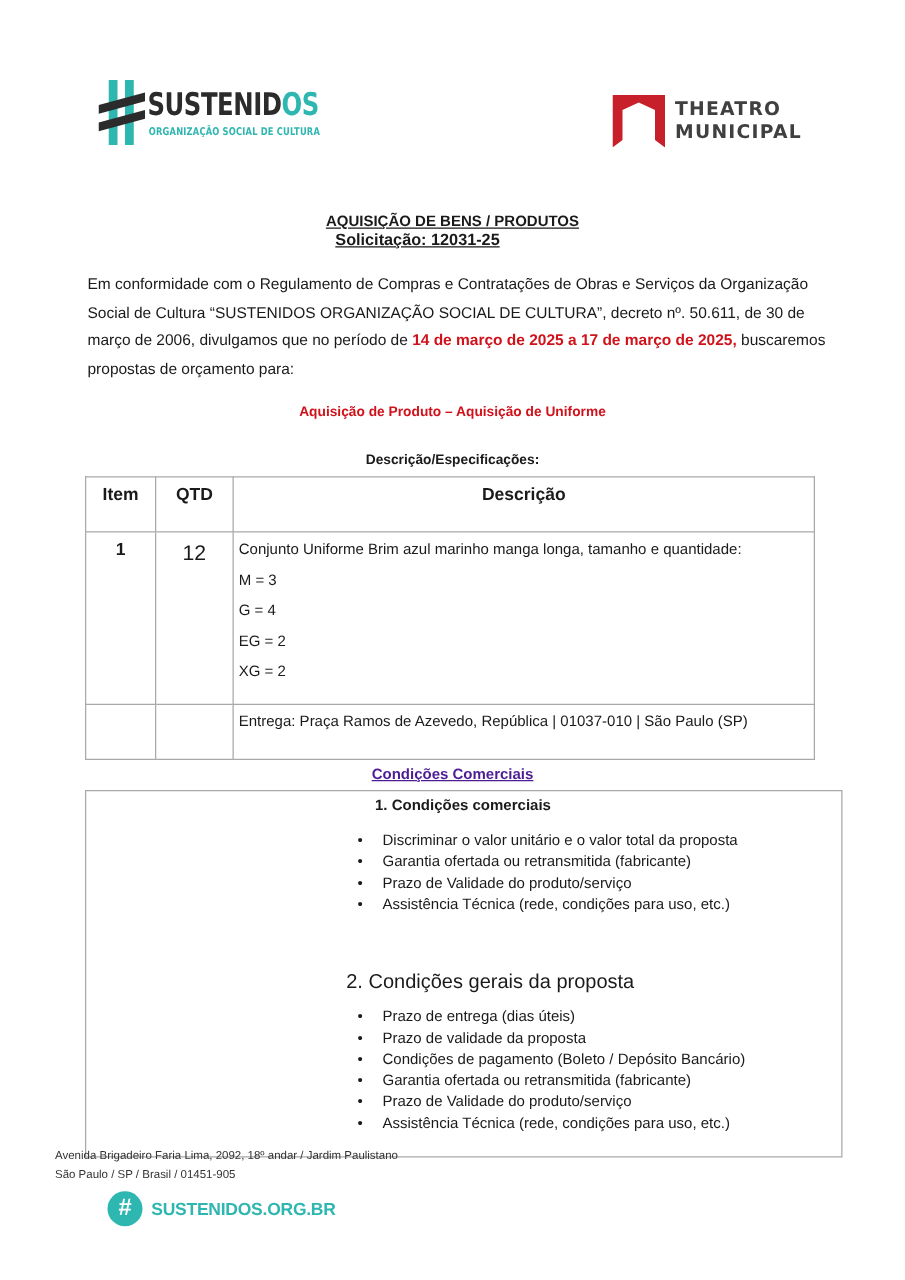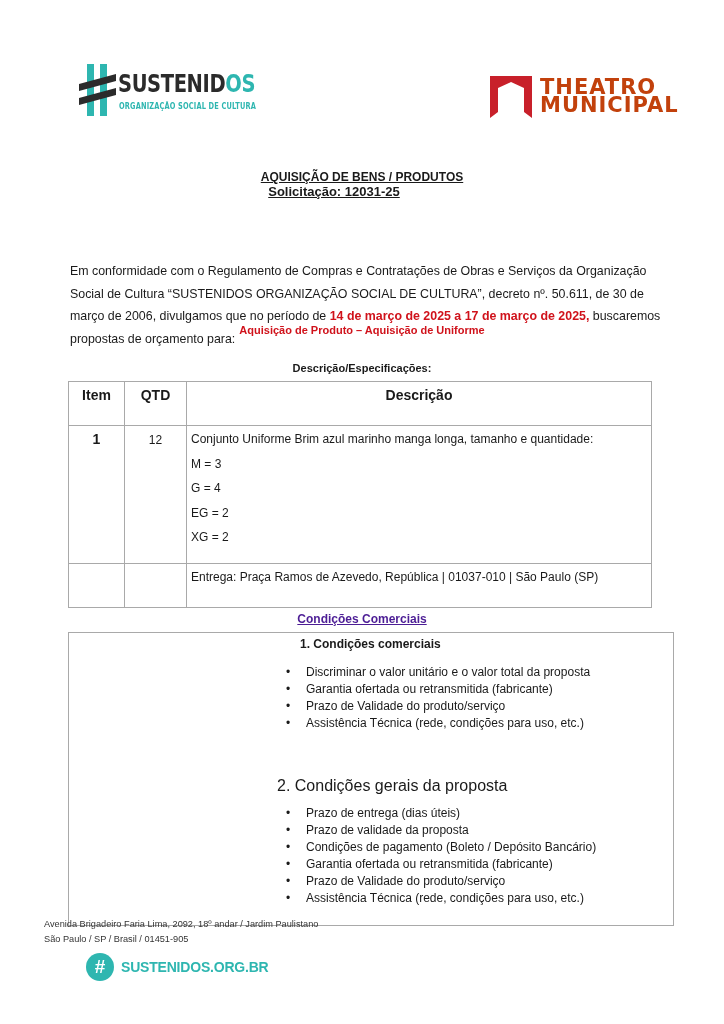--- a/index.html
+++ b/index.html
@@ -6,38 +6,38 @@
   body { width: 724px; height: 1024px; position: relative; overflow: hidden; font-family: "Liberation Sans", sans-serif; color: #1a1a1a; }
   .abs { position: absolute; }
 
   
   .logo-sust { left: 78px; top: 62px; width: 180px; height: 58px; }
   .logo-sust .word { position: absolute; left: 40px; top: 7px; font-family: "DejaVu Sans", sans-serif; font-weight: bold; font-size: 25px; letter-spacing: -0.5px; color: #2b2b2b; transform: scaleX(0.78); transform-origin: left top; white-space: nowrap; }
   .logo-sust .word .os { color: #2eb6b0; }
   .logo-sust .sub { position: absolute; left: 41px; top: 39px; font-family: "DejaVu Sans", sans-serif; font-weight: bold; font-size: 8.5px; color: #2eb6b0; transform: scaleX(0.78); transform-origin: left top; white-space: nowrap; letter-spacing: 0.2px; }
 
   .logo-theatro { left: 490px; top: 74px; width: 170px; height: 46px; }
-  .logo-theatro .words { position: absolute; left: 50px; top: 4px; font-family: "DejaVu Sans", sans-serif; font-weight: bold; font-size: 21px; line-height: 18px; color: #c2410c; letter-spacing: 1px; white-space: nowrap; }
+  .logo-theatro .words { position: absolute; left: 50px; top: 4px; font-family: "DejaVu Sans", sans-serif; font-weight: bold; font-size: 15px; line-height: 18px; color: #404040; letter-spacing: 1px; white-space: nowrap; }
 
   
   .title1 { left: 0; width: 724px; top: 170px; text-align: center; font-weight: bold; font-size: 12px; text-decoration: underline; }
   .title2 { left: 0; width: 668px; top: 184px; text-align: center; font-weight: bold; font-size: 13px; text-decoration: underline; }
 
-  .intro { left: 70px; top: 216px; width: 600px; font-size: 12.4px; line-height: 22.5px; margin-top: 44px; }
+  .intro { left: 70px; top: 216px; width: 600px; font-size: 12.4px; line-height: 22.5px; }
   .intro .red { color: #d0121b; font-weight: bold; }
 
   .product-heading { left: 0; width: 724px; top: 324px; text-align: center; color: #d0121b; font-weight: bold; font-size: 11px; }
   .spec-heading { left: 0; width: 724px; top: 362px; text-align: center; font-weight: bold; font-size: 11px; }
 
   
   .items-table { left: 68px; top: 381px; width: 584px; border-collapse: collapse; table-layout: fixed; }
   .items-table td, .items-table th { border: 1px solid #a9a9a9; vertical-align: top; padding: 0; }
   .items-table th { height: 38px; font-weight: bold; font-size: 14px; padding-top: 5px; text-align: center; }
   .items-table td.item-num { font-weight: bold; font-size: 14px; text-align: center; padding-top: 5px; }
-  .items-table td.qtd { font-family: "Liberation Sans", sans-serif; font-size: 12px; text-align: center; padding-top: 7px; }
+  .items-table td.qtd { font-family: "Liberation Sans", sans-serif; font-size: 17px; text-align: center; padding-top: 7px; }
   .items-table td.desc { font-size: 12px; padding: 6px 4px 0 4px; }
   .items-table .desc-line { height: 24.5px; line-height: 14px; }
   .items-table tr.row-main td { height: 130px; }
   .items-table tr.row-delivery td { height: 37px; }
 
   .cond-heading { left: 0; width: 724px; top: 612px; text-align: center; color: #4c1d95; font-weight: bold; font-size: 12px; text-decoration: underline; }
 
   .cond-box { left: 68px; top: 632px; width: 604px; height: 292px; border: 1px solid #a9a9a9; }
   .cond-sub1 { left: 300px; top: 637px; font-weight: bold; font-size: 12px; }
   .cond-sub2 { left: 277px; top: 777px; font-weight: normal; font-size: 16px; }

